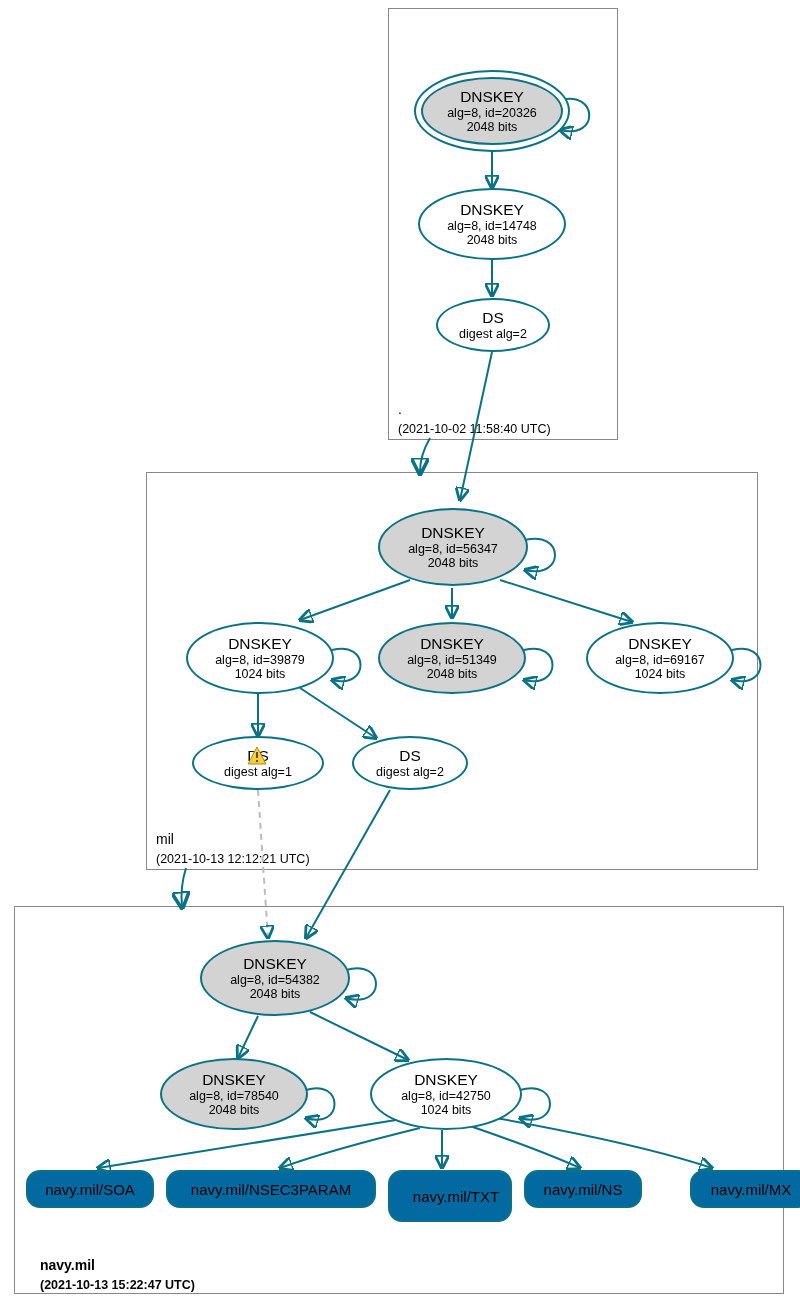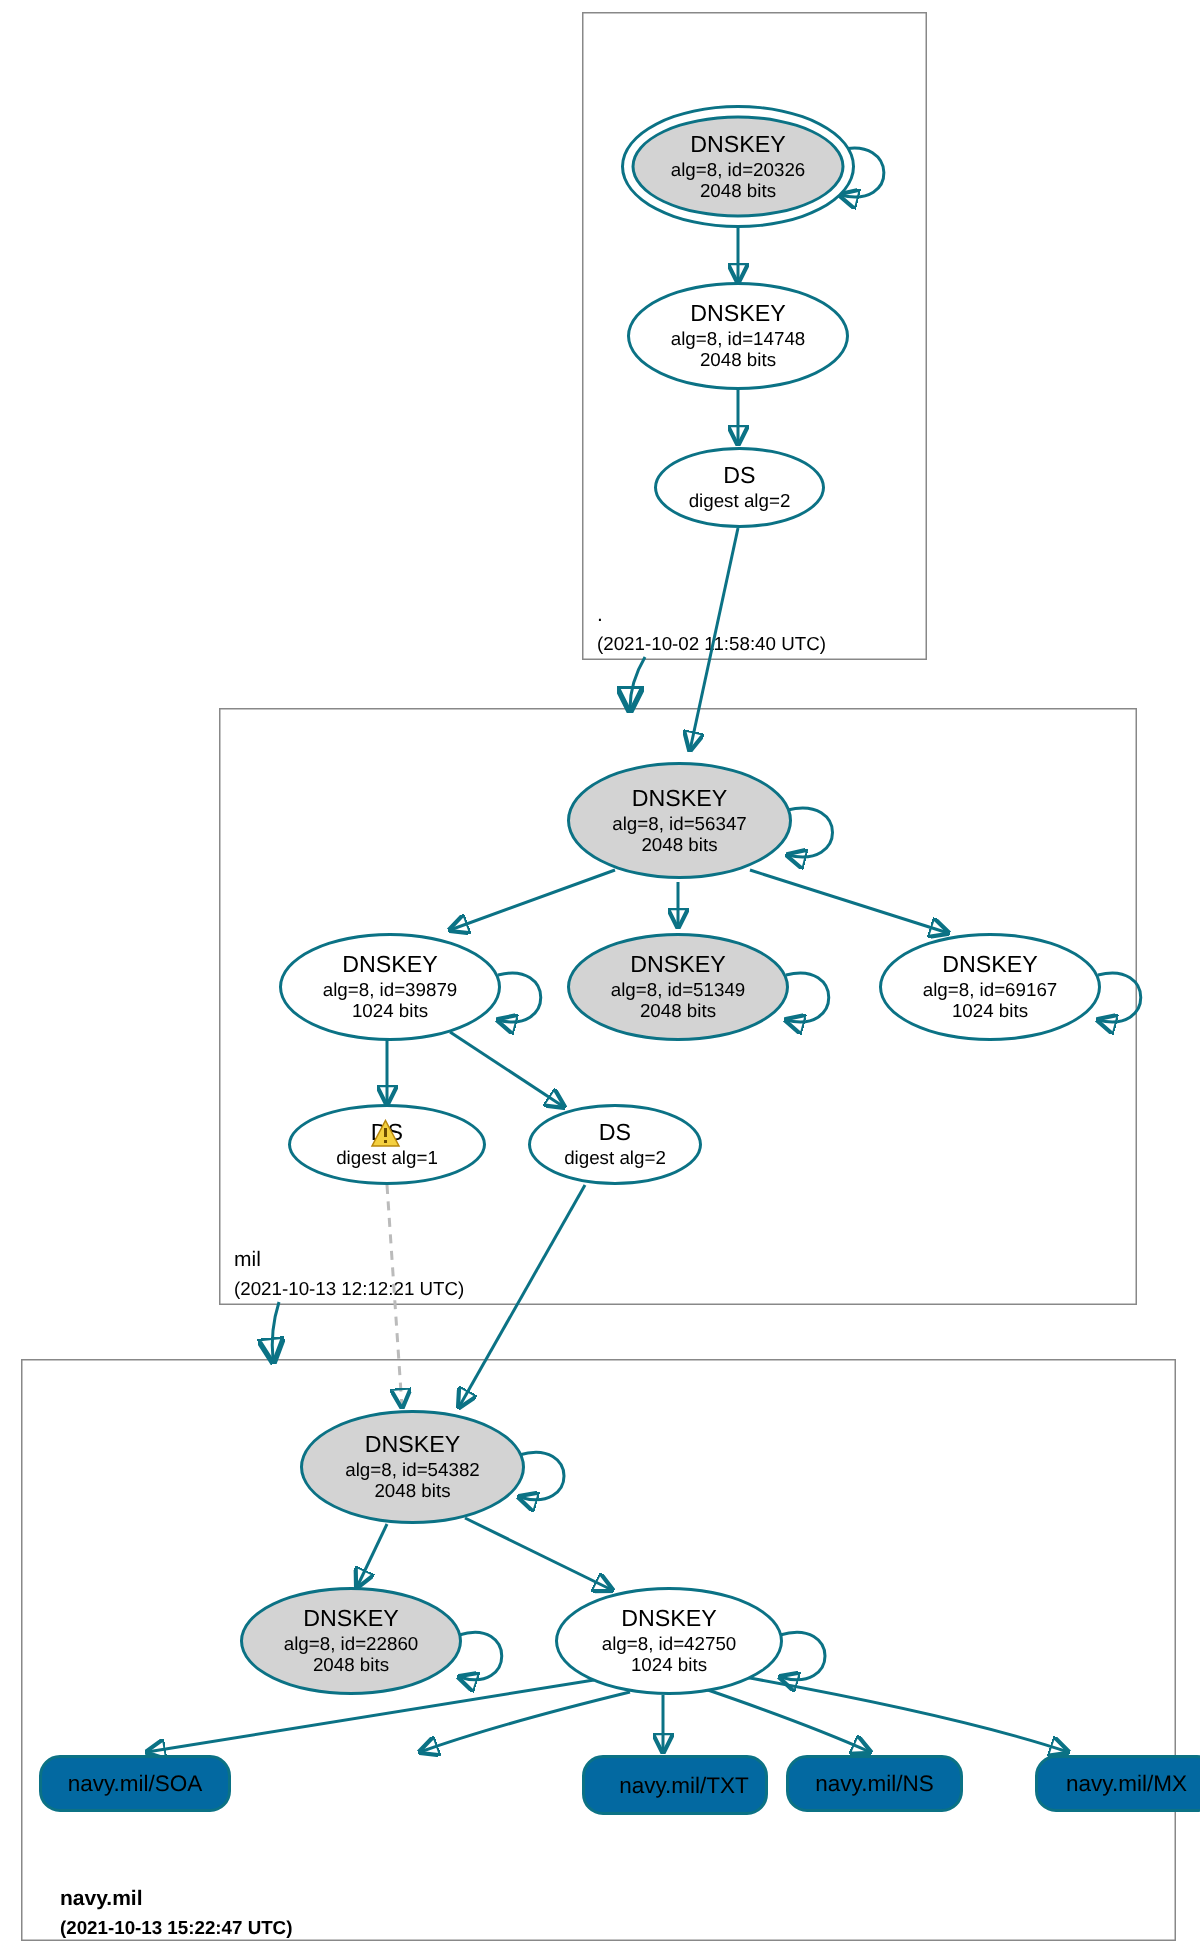--- a/index.html
+++ b/index.html
@@ -224,28 +224,29 @@
   </div>
 
   <div class="node filled" style="left:200px; top:940px; width:150px; height:76px;">
     <span class="title">DNSKEY</span>
     <span class="sub">alg=8, id=54382</span>
     <span class="sub">2048 bits</span>
   </div>
 
   <div class="node filled" style="left:160px; top:1058px; width:148px; height:72px;">
     <span class="title">DNSKEY</span>
-    <span class="sub">alg=8, id=22860</span>
+    <span class="sub">alg=8, id=78540</span>
     <span class="sub">2048 bits</span>
   </div>
 
   <div class="node" style="left:370px; top:1058px; width:152px; height:72px;">
     <span class="title">DNSKEY</span>
     <span class="sub">alg=8, id=42750</span>
     <span class="sub">1024 bits</span>
   </div>
 
   <div class="rrbox" style="left:26px;  top:1170px; width:128px; height:38px;">navy.mil/SOA</div>
-  <div class="rrbox" style="left:388px; top:1170px; width:124px; height:40px;padding-left:12px;">navy.mil/TXT</div>
+  <div class="rrbox" style="left:166px; top:1170px; width:210px; height:38px;">navy.mil/NSEC3PARAM</div>
+  <div class="rrbox" style="left:388px; top:1170px; width:124px; height:52px;padding-left:12px;">navy.mil/TXT</div>
   <div class="rrbox" style="left:524px; top:1170px; width:118px; height:38px;">navy.mil/NS</div>
   <div class="rrbox" style="left:654px; top:1170px; width:122px; height:38px;margin-left:36px;">navy.mil/MX</div>
 
 </div>
 
 </body></html>

